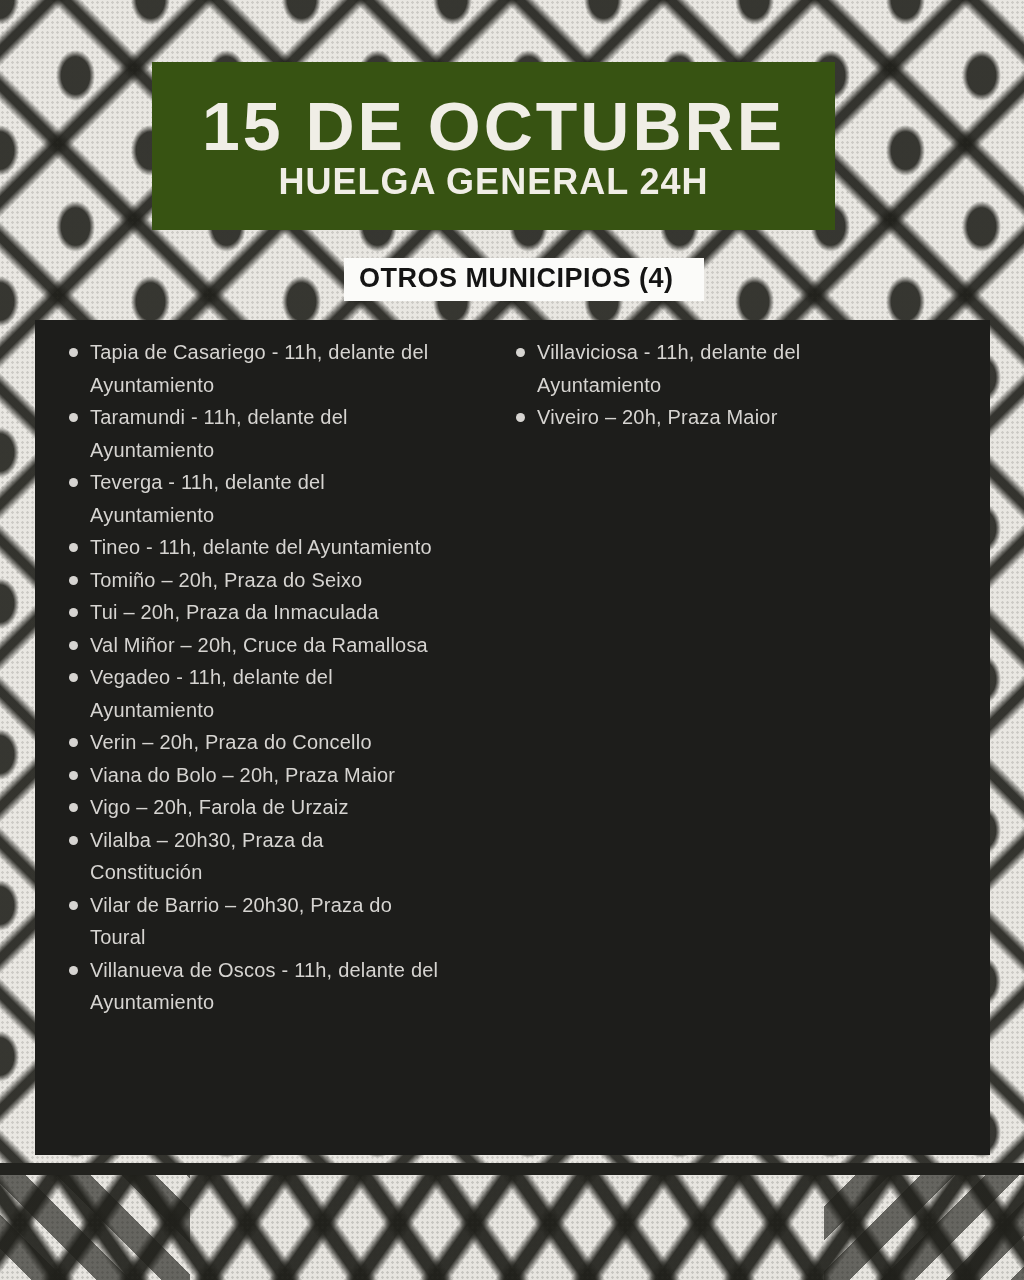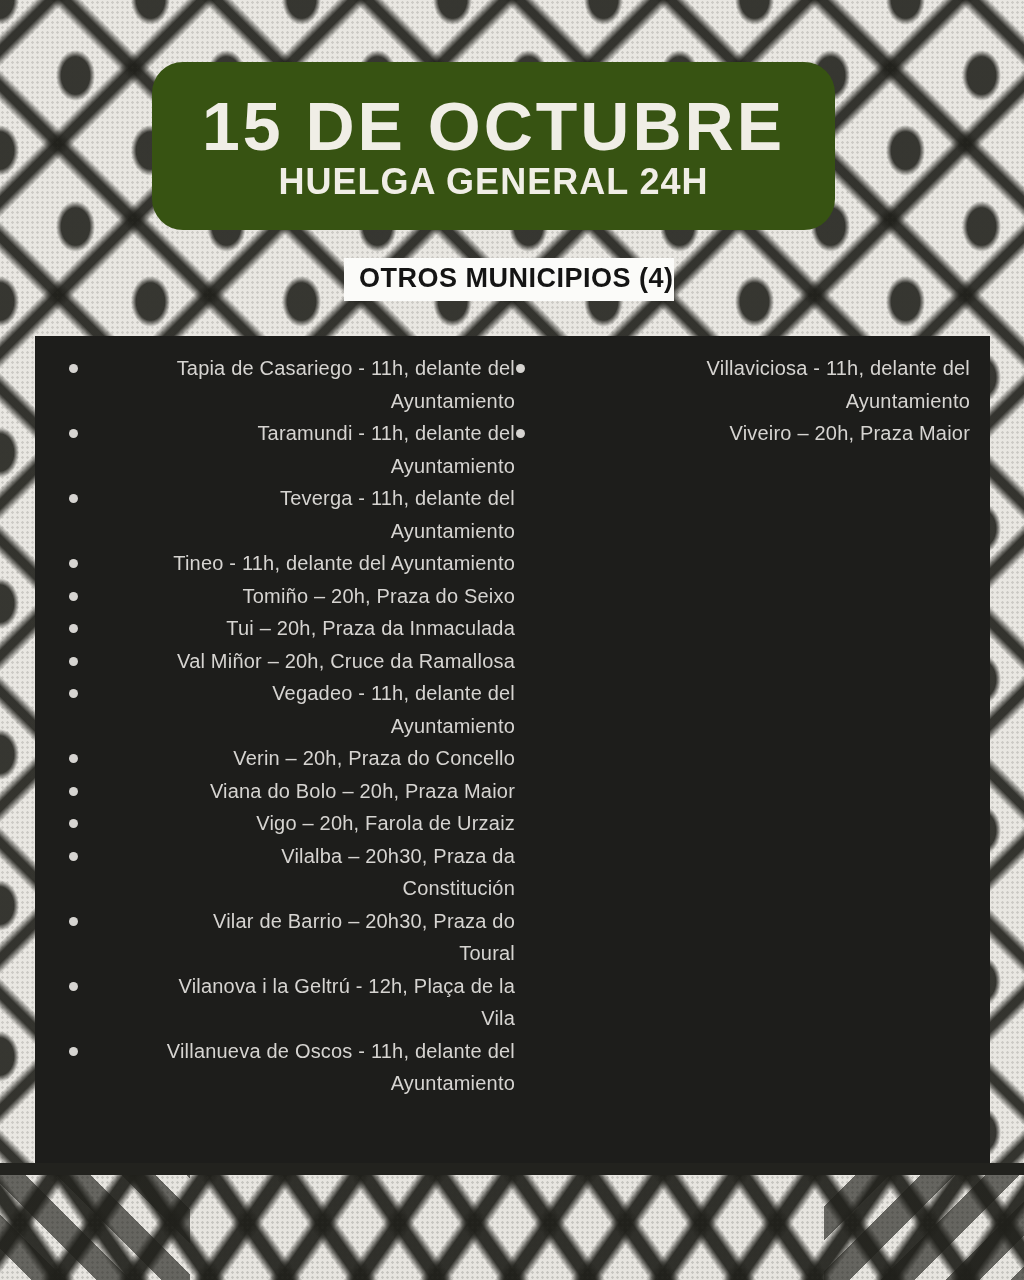--- a/index.html
+++ b/index.html
@@ -82,21 +82,20 @@
     left: 152px;
     width: 683px;
     height: 168px;
     background: var(--banner-green, #375312);
     color: var(--banner-text, #f0eee6);
     text-align: center;
     display: flex;
     flex-direction: column;
     justify-content: center;
     gap: 4px;
-    border-radius: 31px;
   }
   .banner-date {
     font-size: 68px;
     font-weight: bold;
     letter-spacing: 3px;
     line-height: 1.0;
     margin: 0;
   }
   .banner-subtitle {
     font-size: 36px;
@@ -109,36 +108,35 @@
   
   .section-badge {
     position: absolute;
     top: 258px;
     left: 344px;
     background: var(--badge-bg, #fbfbf9);
     color: var(--badge-text, #141414);
     font-size: 27px;
     font-weight: bold;
     letter-spacing: 0.5px;
-    padding: 5px 0 7px 15px;
+    padding: 5px 30px 7px 15px;
     white-space: nowrap;
   }
 
   
   .panel {
     position: absolute;
-    top: 336px;
+    top: 320px;
     left: 35px;
     width: 955px;
     height: 835px;
     background: var(--panel-bg, #1d1d1b);
     box-sizing: border-box;
     padding: 16px 20px 16px 33px;
     display: flex;
-    text-align: right;
   }
   .col {
     box-sizing: border-box;
   }
   .col-left  { width: 447px; }
   .col-right { flex: 1; }
 
   ul.muni-list {
     list-style: none;
     margin: 0;
@@ -191,22 +189,20 @@
         <li>Val Miñor – 20h, Cruce da Ramallosa</li>
         <li>Vegadeo - 11h, delante del
 Ayuntamiento</li>
         <li>Verin – 20h, Praza do Concello</li>
         <li>Viana do Bolo – 20h, Praza Maior</li>
         <li>Vigo – 20h, Farola de Urzaiz</li>
         <li>Vilalba – 20h30, Praza da
 Constitución</li>
         <li>Vilar de Barrio – 20h30, Praza do
 Toural</li>
-        <li>Vilanova i la Geltrú - 12h, Plaça de la
-Vila</li>
         <li>Villanueva de Oscos - 11h, delante del
 Ayuntamiento</li>
       </ul>
   </div>
   <div class="col col-right">
     <ul class="muni-list">
         <li>Villaviciosa - 11h, delante del
 Ayuntamiento</li>
         <li>Viveiro – 20h, Praza Maior</li>
       </ul>

